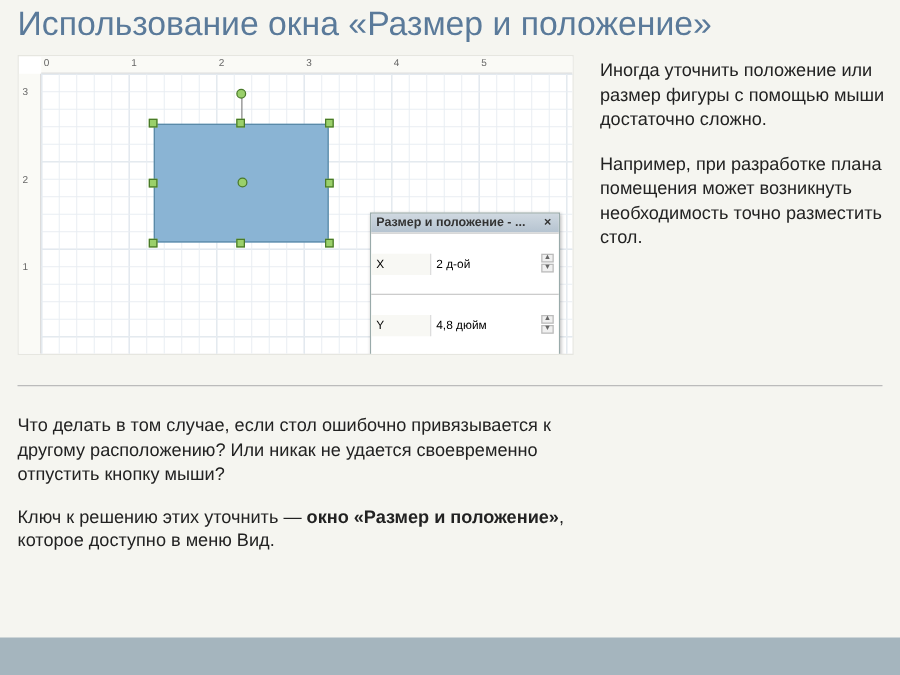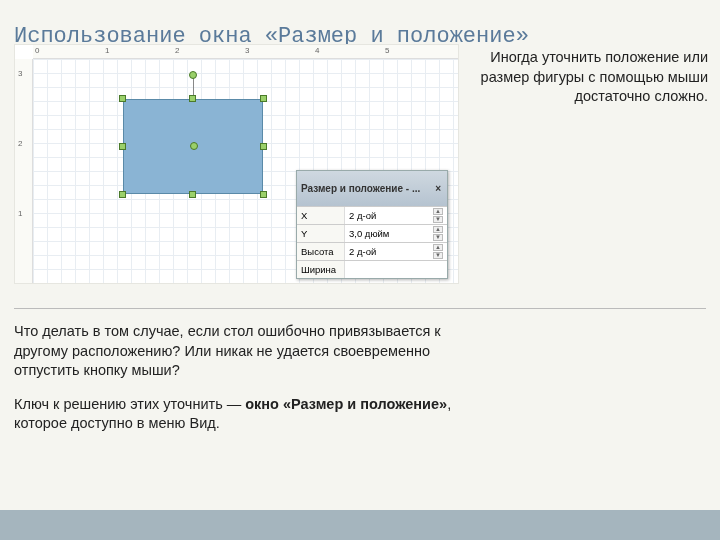--- a/index.html
+++ b/index.html
@@ -4,25 +4,24 @@
 <style>
   * { box-sizing: border-box; margin: 0; padding: 0; }
   body {
     width: 720px; height: 540px;
     font-family: Arial, Helvetica, sans-serif;
     background: #f5f5f0;
     position: relative;
     overflow: hidden;
   }
   .title {
-    font-size: 22px;
+    font-size: 27px;
     color: #5a7a9a;
-    padding: 24px 14px 6px;
+    padding: 4px 14px 6px;
     font-weight: normal;
-    font-family: Liberation Mono, monospace;
   }
   .left-block { position: absolute; left: 14px; top: 44px; width: 445px; }
   .canvas {
     width: 445px; height: 240px;
     background: #fff;
     border: 1px solid #e6e6e0;
     position: relative;
     overflow: hidden;
   }
   .ruler-h {
@@ -67,58 +66,58 @@
   .panel {
     position: absolute; right: 10px; top: 125px;
     width: 152px;
     background: #f5f5f0;
     border: 1px solid #9aa;
     font-size: 10px;
     box-shadow: 1px 1px 3px rgba(0,0,0,0.3);
   }
   .panel-title {
     background: linear-gradient(#cfd8e0, #b5c3d0);
-    padding: 12px 4px;
+    padding: 2px 4px;
     font-size: 10px; font-weight: bold;
     display: flex; justify-content: space-between; align-items: center;
     color: #333;
   }
   .panel-close { font-size: 10px; cursor: pointer; padding: 0 2px; }
   .panel-row {
     display: flex; align-items: center;
     border-top: 1px solid #ccc;
     background: #fff;
   }
   .panel-label {
     width: 48px; padding: 3px 4px;
     font-size: 9.5px;
     background: #f8f8f4;
     border-right: 1px solid #ddd;
   }
   .panel-val {
-    flex: 1; padding: 0 4px;
+    flex: 1; padding: 16px 4px;
     font-size: 9.5px;
     display: flex; justify-content: space-between; align-items: center;
   }
   .spinner {
     display: flex; flex-direction: column;
     line-height: 5px; font-size: 6px; color: #666;
   }
   .spinner span { border: 1px solid #bbb; padding: 0 1px; background: #f0f0f0; margin-bottom: 1px;}
   .right-text {
     position: absolute; left: 480px; top: 48px; width: 228px;
     font-size: 14.5px; line-height: 1.35; color: #222;
   }
-  .right-text p { margin-bottom: 16px; text-align: right; }
+  .right-text p { margin-bottom: 16px; }
   .divider {
     position: absolute; left: 14px; top: 308px; width: 692px; height: 1px;
     background: #bbb;
   }
   .bottom-text {
-    position: absolute; left: 14px; top: 322px; width: 440px;
+    position: absolute; left: 14px; top: 332px; width: 440px;
     font-size: 14.5px; line-height: 1.35; color: #222;
   }
   .bottom-text p { margin-bottom: 14px; }
   .footer-bar {
     position: absolute; left: 0; bottom: 0; width: 100%; height: 30px;
     background: #a5b5be;
   }
 </style>
 </head>
 <body>
@@ -166,21 +165,21 @@
           <span>2 д-ой</span>
           <span class="spinner">
               <span>▲</span>
               <span>▼</span>
             </span>
         </div>
       </div>
       <div class="panel-row">
         <div class="panel-label">Y</div>
         <div class="panel-val">
-          <span>3,0 дюйм</span>
+          <span>4,8 дюйм</span>
           <span class="spinner">
               <span>▲</span>
               <span>▼</span>
             </span>
         </div>
       </div>
       <div class="panel-row">
         <div class="panel-label">Высота</div>
         <div class="panel-val">
           <span>2 д-ой</span>
@@ -192,20 +191,21 @@
       </div>
       <div class="panel-row">
         <div class="panel-label">Ширина</div>
       </div>
     </div>
   </div>
 </div>
 
 <div class="right-text">
   <p>Иногда уточнить положение или размер фигуры с помощью мыши достаточно сложно.</p>
+  <p>Например, при разработке плана помещения может возникнуть необходимость точно разместить стол.</p>
 </div>
 
 <div class="divider"></div>
 
 <div class="bottom-text">
   <p>Что делать в том случае, если стол ошибочно привязывается к другому расположению? Или никак не удается своевременно отпустить кнопку мыши?</p>
   <p>
     <span>Ключ к решению этих уточнить — </span><b>окно «Размер и положение»</b><span>, которое доступно в меню Вид.</span>
   </p>
 </div>

